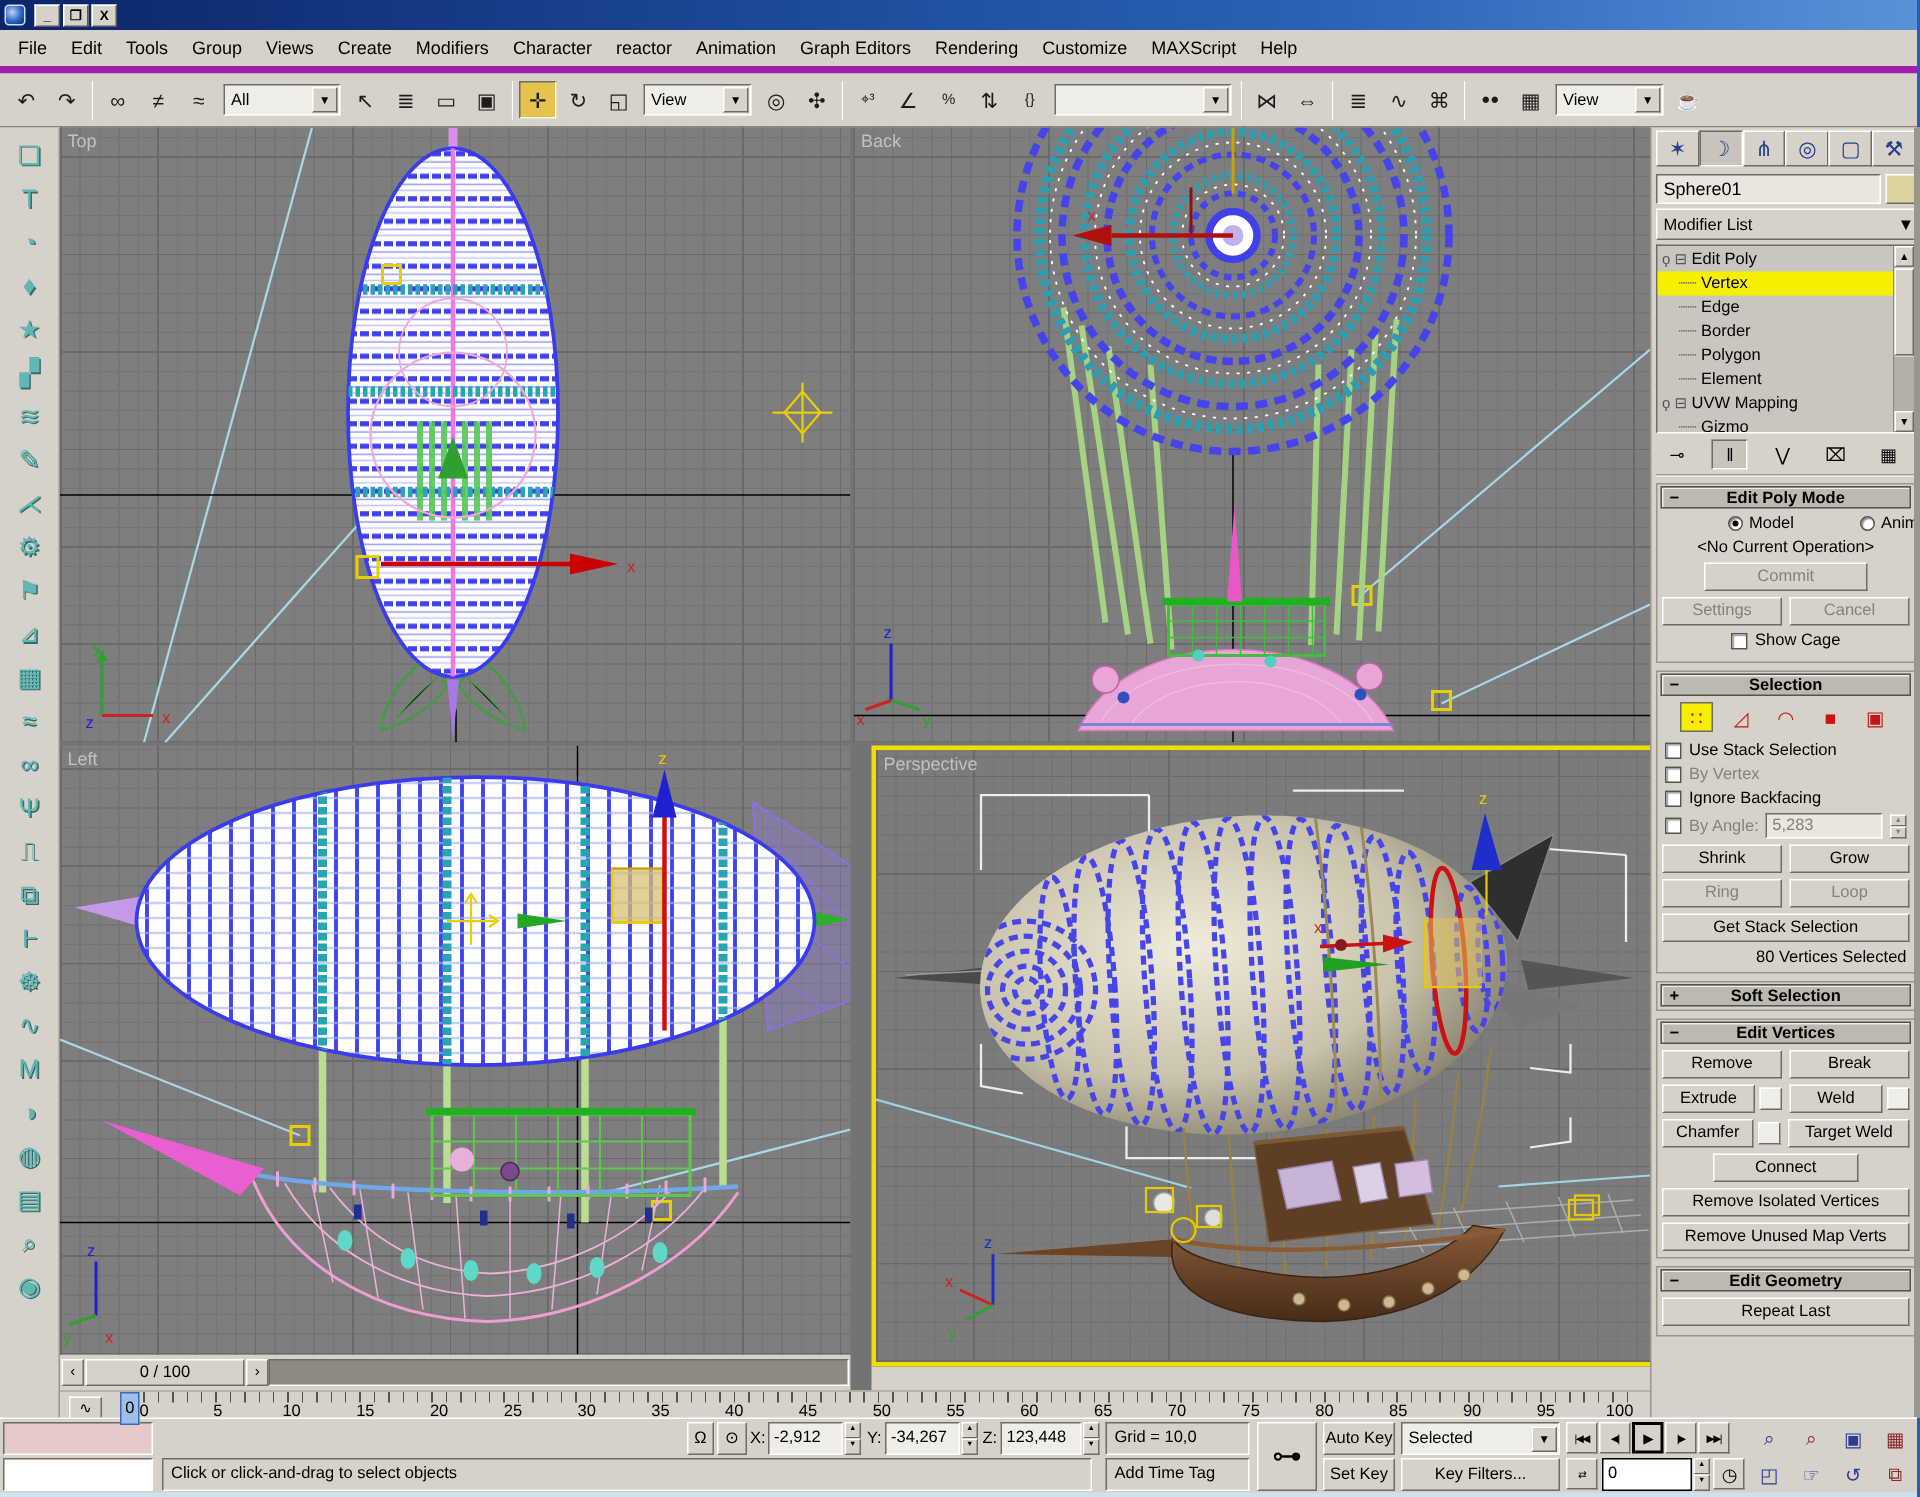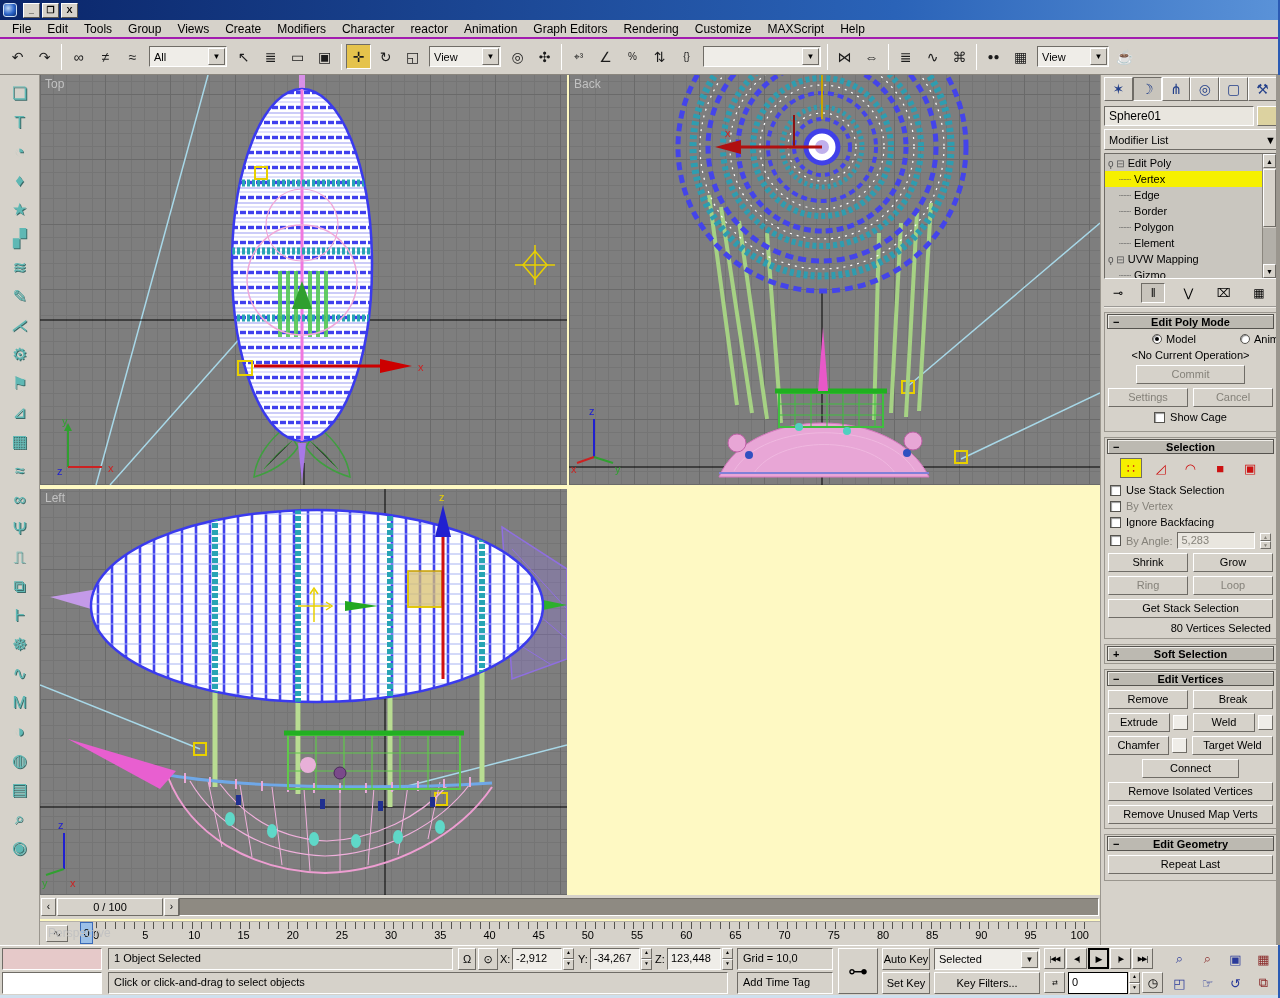--- a/index.html
+++ b/index.html
@@ -6,43 +6,43 @@
   html,body { width:1280px; height:998px; overflow:hidden; background:#d6d2ca; }
   .app { width:1280px; height:998px; display:flex; flex-direction:column; background:#d6d2ca; border-right:2px solid #2b5bb4; }
 
   
   .titlebar { height:20px; background:linear-gradient(90deg,#0a2569,#2a63b8 70%,#5a92d8); display:flex; align-items:center; padding:0 3px; flex:0 0 auto; }
   .app-icon { width:14px; height:14px; border-radius:3px; background:radial-gradient(circle at 35% 35%, #bcd6f6, #2a63c8 55%, #092a6e); border:1px solid #cfe0f4; margin-right:4px; }
   .title { color:#fff; font-size:12px; font-weight:bold; flex:1; white-space:nowrap; letter-spacing:.2px; }
   .winbtn { width:17px; height:15px; margin-left:2px; background:#d6d2ca; border:1px solid; border-color:#fff #5a5752 #5a5752 #fff; font-size:9px; line-height:13px; text-align:center; font-weight:bold; color:#000; }
 
   
-  .menubar { height:19px; display:flex; align-items:center; background:#d6d2ca; border-bottom:2px solid #a21caf; padding-left:4px; flex:0 0 auto; }
+  .menubar { height:29px; display:flex; align-items:center; background:#d6d2ca; border-bottom:5px solid #a21caf; padding-left:4px; flex:0 0 auto; }
   .menu-item { font-size:12px; padding:1px 8px; color:#000; white-space:nowrap; }
 
   
   .toolbar { height:36px; display:flex; align-items:center; background:#d6d2ca; border-bottom:1px solid #8a867e; padding:0 4px; flex:0 0 auto; overflow:hidden; }
   .tgroup { display:flex; align-items:center; }
   .tsep { width:1px; height:26px; background:#8a867e; border-right:1px solid #fff; margin:0 3px; }
   .tbtn { width:25px; height:25px; display:inline-flex; align-items:center; justify-content:center; font-size:14px; color:#1c1c1c; background:#d6d2ca; border:1px solid #d6d2ca; margin:0 1px; white-space:nowrap; }
   .tbtn.active { background:#e5c34c; border:1px solid; border-color:#6f6c66 #fff #fff #6f6c66; }
   .tbtn.small { font-size:10px; }
   .dd { height:21px; background:#efede8; border:1px solid; border-color:#6f6c66 #fff #fff #6f6c66; display:flex; align-items:center; font-size:11px; margin:16px 3px; }
   .dd .dd-val { padding:0 4px; flex:1; color:#000; }
   .dd .dd-arrow { width:17px; height:17px; margin:1px; background:#d6d2ca; border:1px solid; border-color:#fff #6f6c66 #6f6c66 #fff; font-size:8px; text-align:center; line-height:16px; }
 
   
   .main { flex:1 1 auto; display:flex; min-height:0; }
   .lefttools { width:40px; background:#d6d2ca; border-right:1px solid #9a968e; display:flex; flex-direction:column; align-items:center; padding-top:4px; overflow:hidden; flex:0 0 auto; }
   .ltbtn { width:30px; height:29px; display:flex; align-items:center; justify-content:center; font-size:17px; color:#5fb8b4; text-shadow:1px 1px 0 #3a6a68; }
 
   
-  .vpcol { width:1060px; display:flex; flex-direction:column; background:#fef9c3; flex:0 0 auto;justify-content:space-between; }
+  .vpcol { width:1060px; display:flex; flex-direction:column; background:#737373; flex:0 0 auto;justify-content:space-between; }
   .vp-row1 { height:410px; display:flex; gap:2px; }
-  .vp-row2 { height:430px; display:flex; gap:2px; margin-top:2px;flex-direction:column; }
+  .vp-row2 { height:430px; display:flex; gap:14px; margin-top:2px; }
   .vp { position:relative; background-color:#7e7e7e;
         background-image:
           repeating-linear-gradient(0deg,#6a6a6a 0 1px,transparent 1px 65px),
           repeating-linear-gradient(90deg,#6a6a6a 0 1px,transparent 1px 65px),
           repeating-linear-gradient(0deg,#757575 0 1px,transparent 1px 13px),
           repeating-linear-gradient(90deg,#757575 0 1px,transparent 1px 13px);
         overflow:hidden; }
   .vp svg { position:absolute; left:0; top:0; }
   .vp-label { position:absolute; left:5px; top:2px; color:#c2c2c2; font-size:12px; z-index:5; }
   #vp-top { width:527px; height:410px; }
@@ -871,21 +871,20 @@
       </div>
 
       <div class="rp-scroll"></div>
     </div>
   </div>
 
   <div class="statusbar">
     <div class="abs swatch" style="left:2px;top:2px;width:100px;height:22px;background:#e6c9c9"></div>
     <div class="abs swatch" style="left:2px;top:26px;width:100px;height:22px;background:#ffffff"></div>
 
-    <div class="abs sunkbox" style="left:108px;top:2px;width:345px;height:22px">1 Object Selected</div>
     <div class="abs sunkbox" style="left:108px;top:26px;width:620px;height:22px">Click or click-and-drag to select objects</div>
 
     <div class="abs sbtn" style="left:458px;top:2px;width:18px;height:22px;line-height:20px">Ω</div>
     <div class="abs sbtn" style="left:478px;top:2px;width:20px;height:22px;line-height:20px">⊙</div>
 
     <div class="abs coordlbl" style="left:500px;top:2px">X:</div>
     <div class="abs coordfield" style="left:512px;top:2px;width:50px;height:22px">-2,912</div>
     <div class="abs spin" style="left:563px;top:2px;width:11px;height:22px">
         <span>▲</span>
         <span>▼</span>

